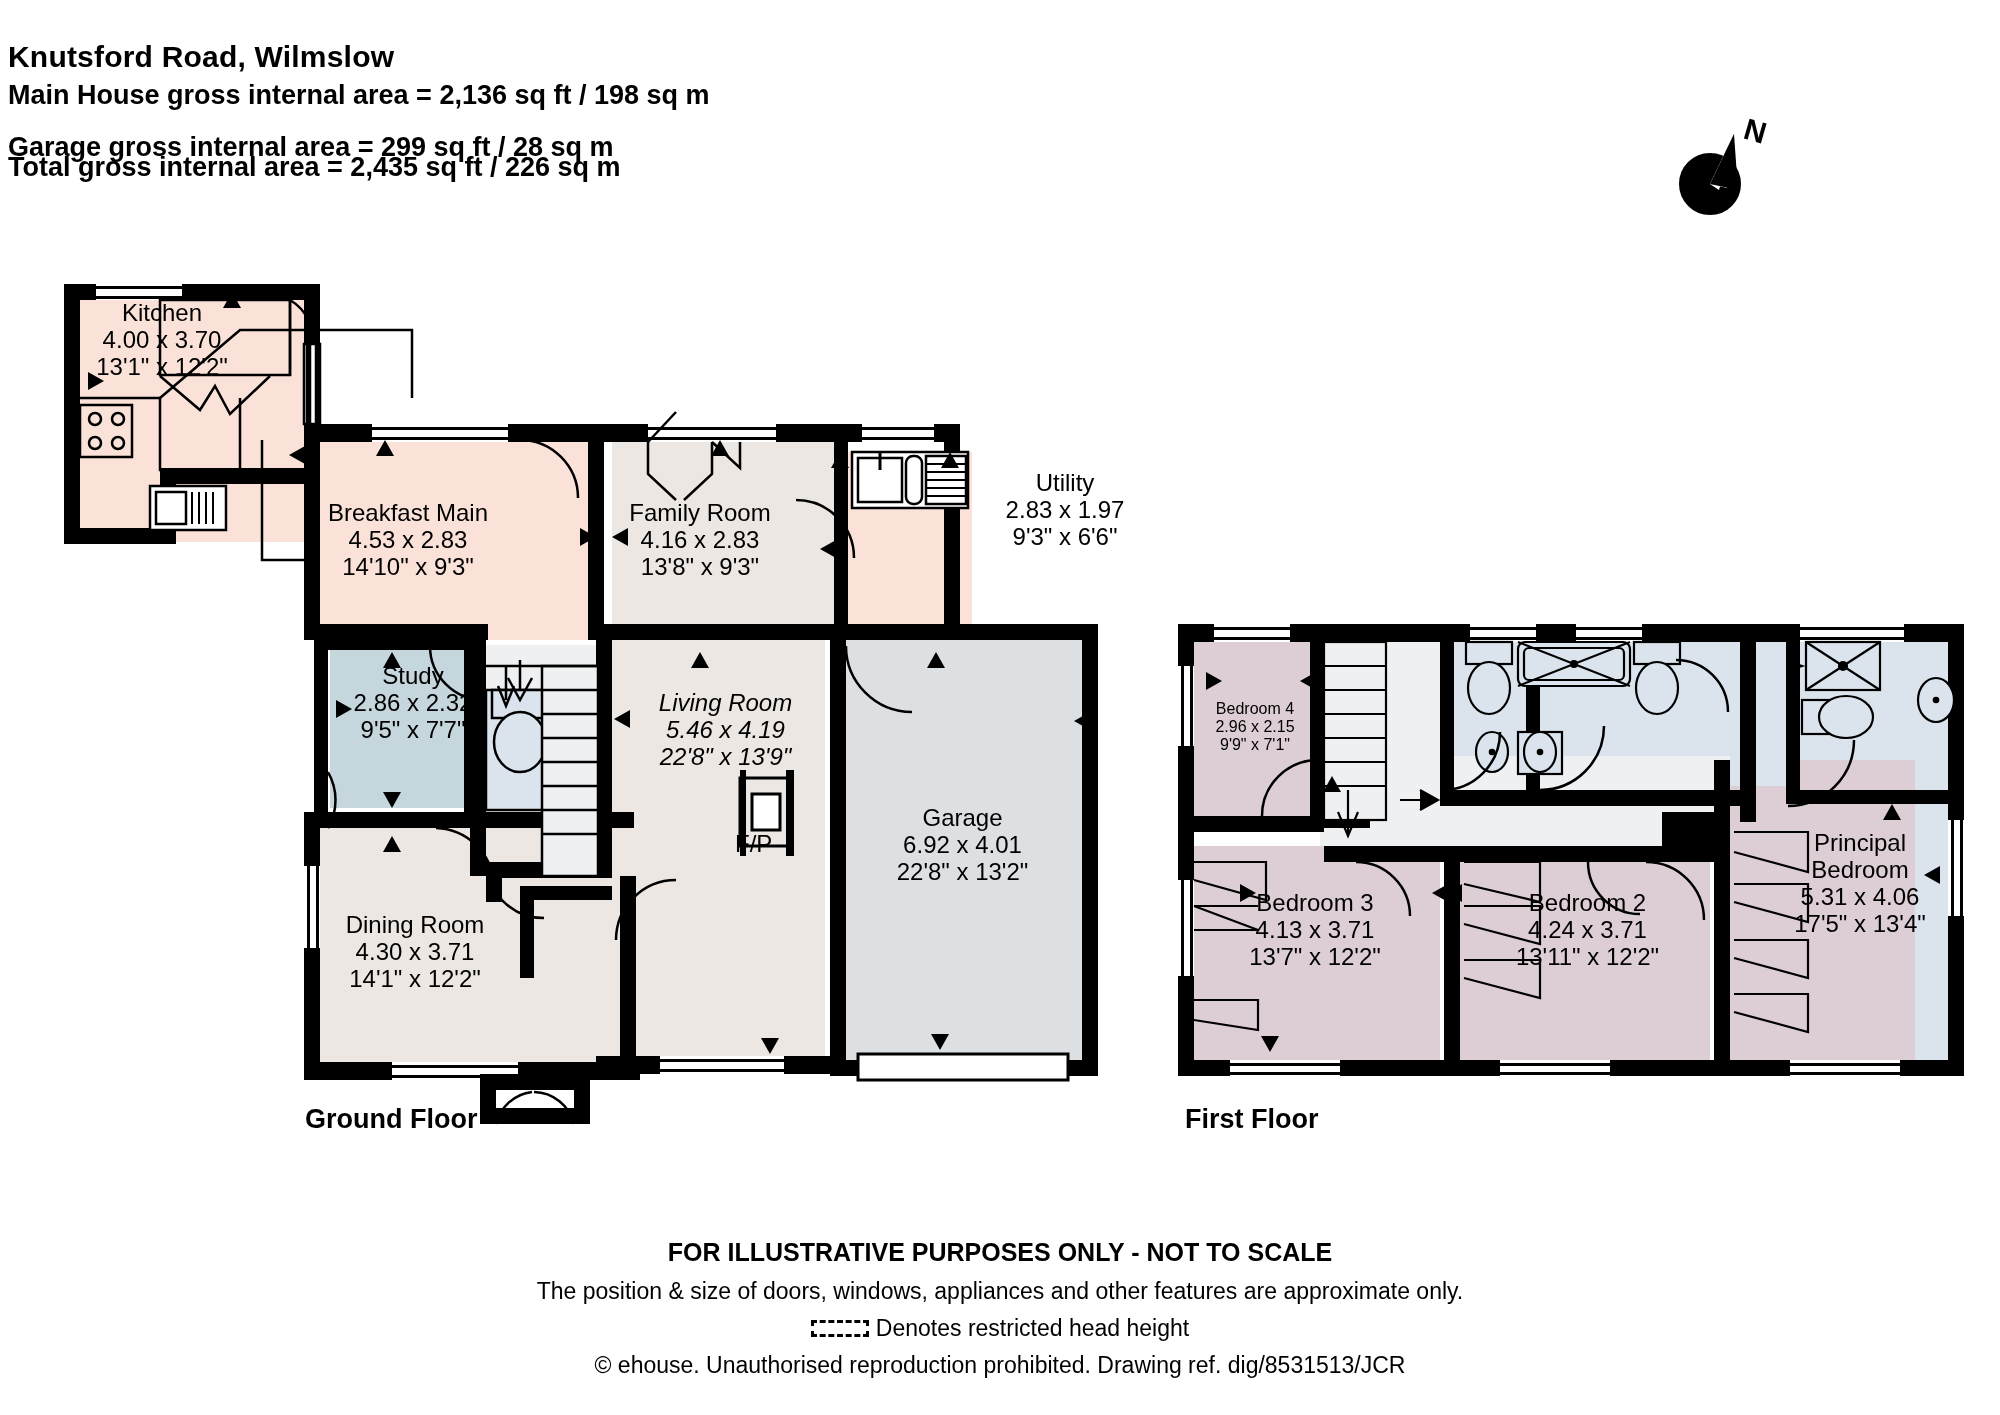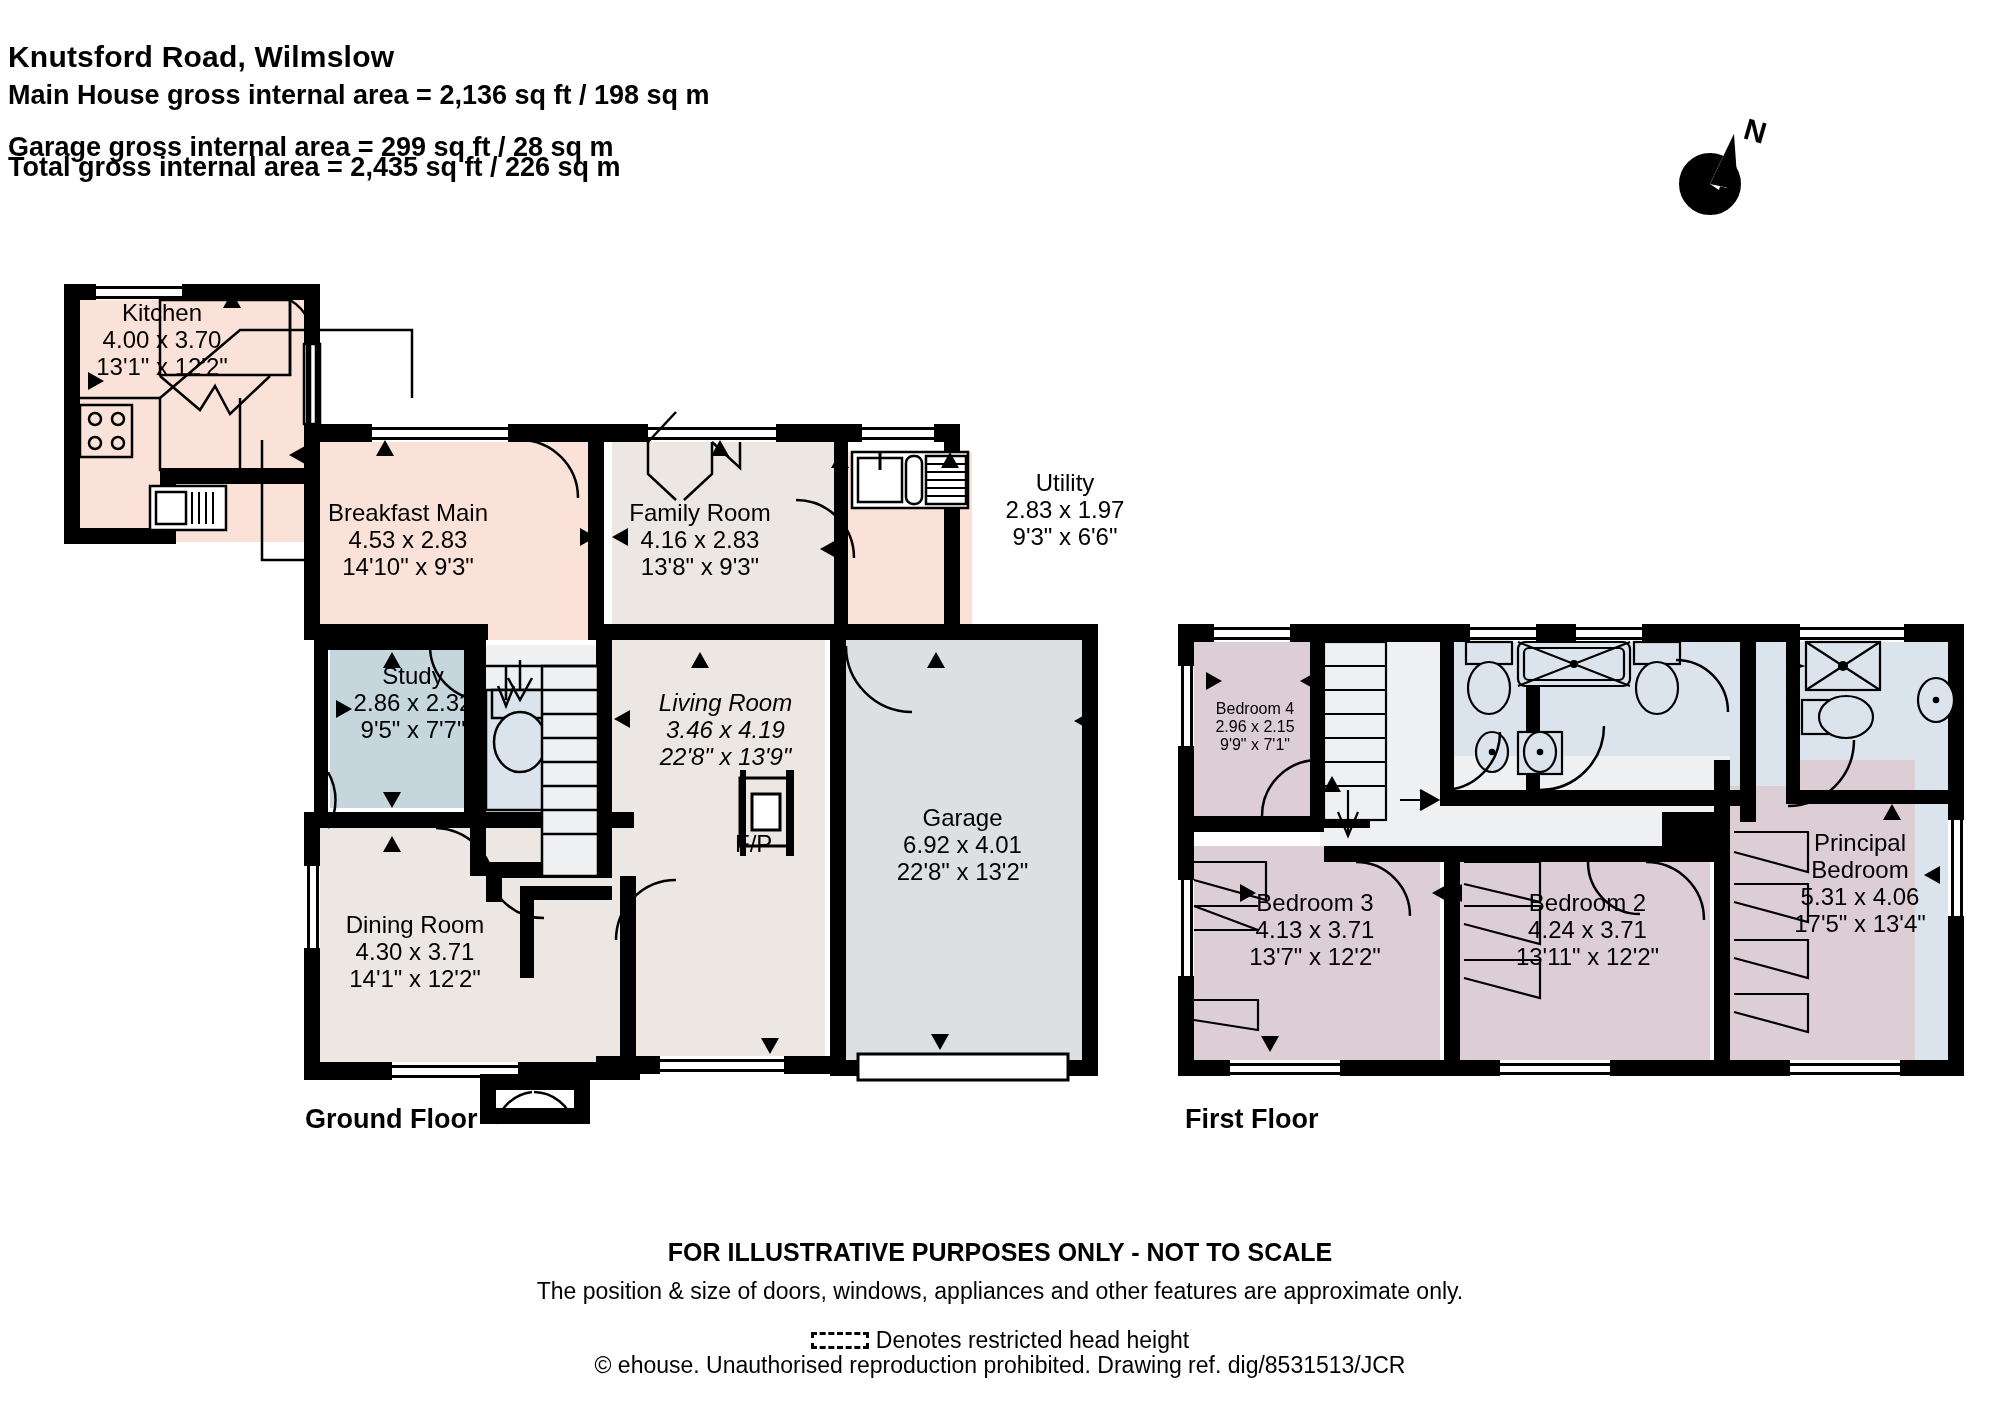--- a/index.html
+++ b/index.html
@@ -19,21 +19,21 @@
 
   .compass { position:absolute; left:1672px; top:112px; width:110px; height:110px; }
 
   .floorlabel { position:absolute; font-size:27px; font-weight:bold; }
   .fl-ground { left:305px; top:1104px; }
   .fl-first  { left:1185px; top:1104px; }
 
   .ftr { position:absolute; left:0; right:0; text-align:center; }
   .ftr-1 { top:1238px; font-size:25px; font-weight:bold; }
   .ftr-2 { top:1278px; font-size:23px; }
-  .ftr-3 { top:1315px; font-size:23px;margin-top:12px; }
+  .ftr-3 { top:1315px; font-size:23px; }
   .ftr-4 { top:1352px; font-size:23px; }
   .dashbox {
     display:inline-block; width:58px; height:17px;
     border:3px dashed #000; vertical-align:-1px; margin-right:7px;
   }
 
   
   .rlabel {
     position:absolute; text-align:center; line-height:1.12;
     font-size:24px; color:#000000; white-space:nowrap;
@@ -454,21 +454,21 @@
 </div>
 
 <div class="rlabel" style="left:328px; top:663px; width:170px;">
   <span class="nm">Study</span>
   <span class="d1">2.86 x 2.32</span>
   <span class="d2">9'5" x 7'7"</span>
 </div>
 
 <div class="rlabel" style="left:618px; top:690px; width:215px;font-style:italic;">
   <span class="nm">Living Room</span>
-  <span class="d1">3.46 x 4.19</span>
+  <span class="d1">5.46 x 4.19</span>
   <span class="d2">22'8" x 13'9"</span>
 </div>
 
 <div class="rlabel" style="left:310px; top:912px; width:210px;">
   <span class="nm">Dining Room</span>
   <span class="d1">4.30 x 3.71</span>
   <span class="d2">14'1" x 12'2"</span>
 </div>
 
 <div class="rlabel" style="left:850px; top:805px; width:225px;">

